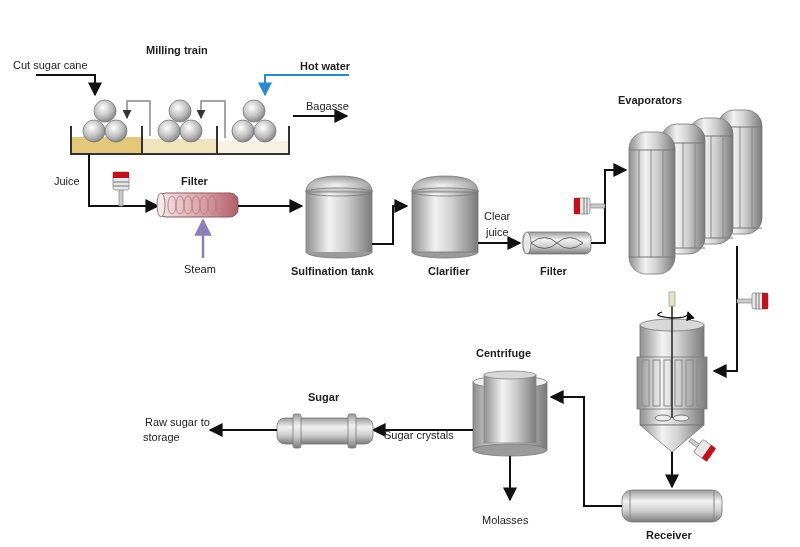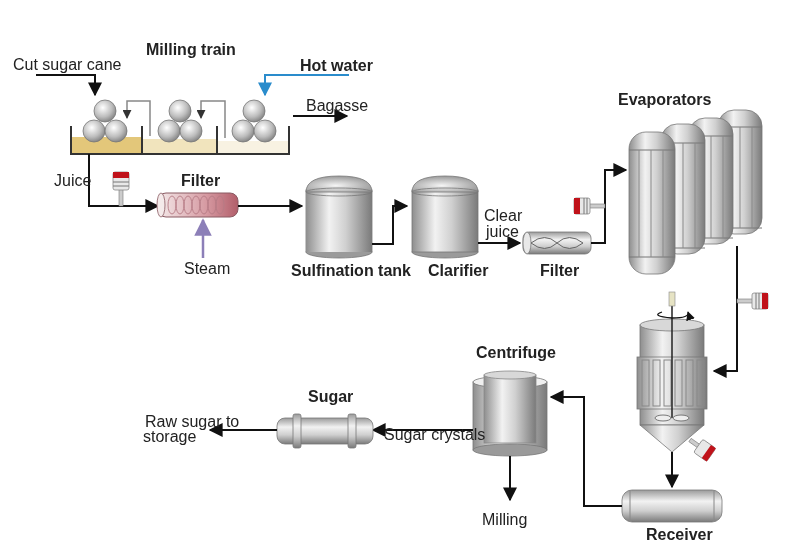--- a/index.html
+++ b/index.html
@@ -1,18 +1,18 @@
 <!DOCTYPE html>
 <html><head>
 <meta charset="utf-8">
 <style>
   html, body { margin:0; padding:0; background:#ffffff; }
   body { width:800px; height:547px; position:relative; overflow:hidden; font-family:"Liberation Sans", sans-serif; }
   #diagram { position:absolute; left:0; top:0; }
-  .lbl { position:absolute; font-size:16px; color:#222; white-space:nowrap; line-height:14px; }
+  .lbl { position:absolute; font-size:11px; color:#222; white-space:nowrap; line-height:14px; }
   .lbl.b { font-weight:bold; }
   .lbl.c { text-align:center; }
 </style>
 </head>
 <body>
 
 <svg id="diagram" width="800" height="547" viewBox="0 0 800 547" xmlns="http://www.w3.org/2000/svg">
   <defs>
     <linearGradient id="metal" x1="0" x2="1" y1="0" y2="0">
       <stop offset="0" stop-color="#8e8e8e"></stop>
@@ -250,14 +250,14 @@
 <div class="lbl b" style="left:428px;top:264px;">Clarifier</div>
 <div class="lbl" style="left:484px;top:209px;">Clear</div>
 <div class="lbl" style="left:486px;top:225px;">juice</div>
 <div class="lbl b" style="left:540px;top:264px;">Filter</div>
 <div class="lbl b" style="left:618px;top:93px;">Evaporators</div>
 <div class="lbl b" style="left:476px;top:346px;">Centrifuge</div>
 <div class="lbl" style="left:384px;top:410px;margin-top:18px;">Sugar crystals</div>
 <div class="lbl b" style="left:308px;top:390px;">Sugar</div>
 <div class="lbl c" style="left:129px;top:415px;margin-left:16px;">Raw sugar to</div>
 <div class="lbl c" style="left:143px;top:430px;">storage</div>
-<div class="lbl" style="left:482px;top:513px;">Milling</div>
+<div class="lbl" style="left:482px;top:513px;">Molasses</div>
 <div class="lbl b" style="left:646px;top:528px;">Receiver</div>
 
 </body></html>

